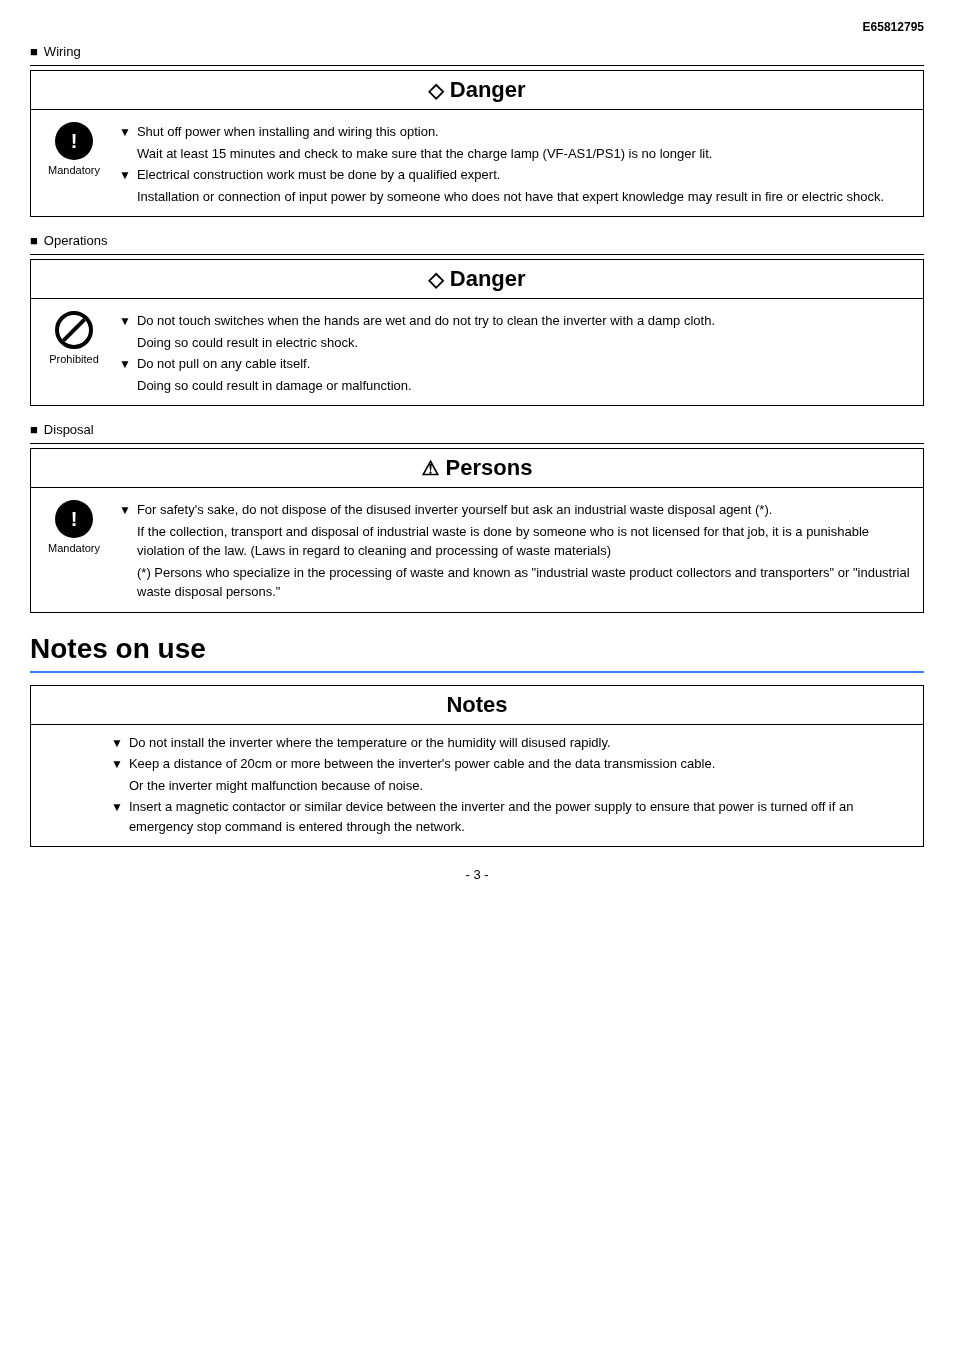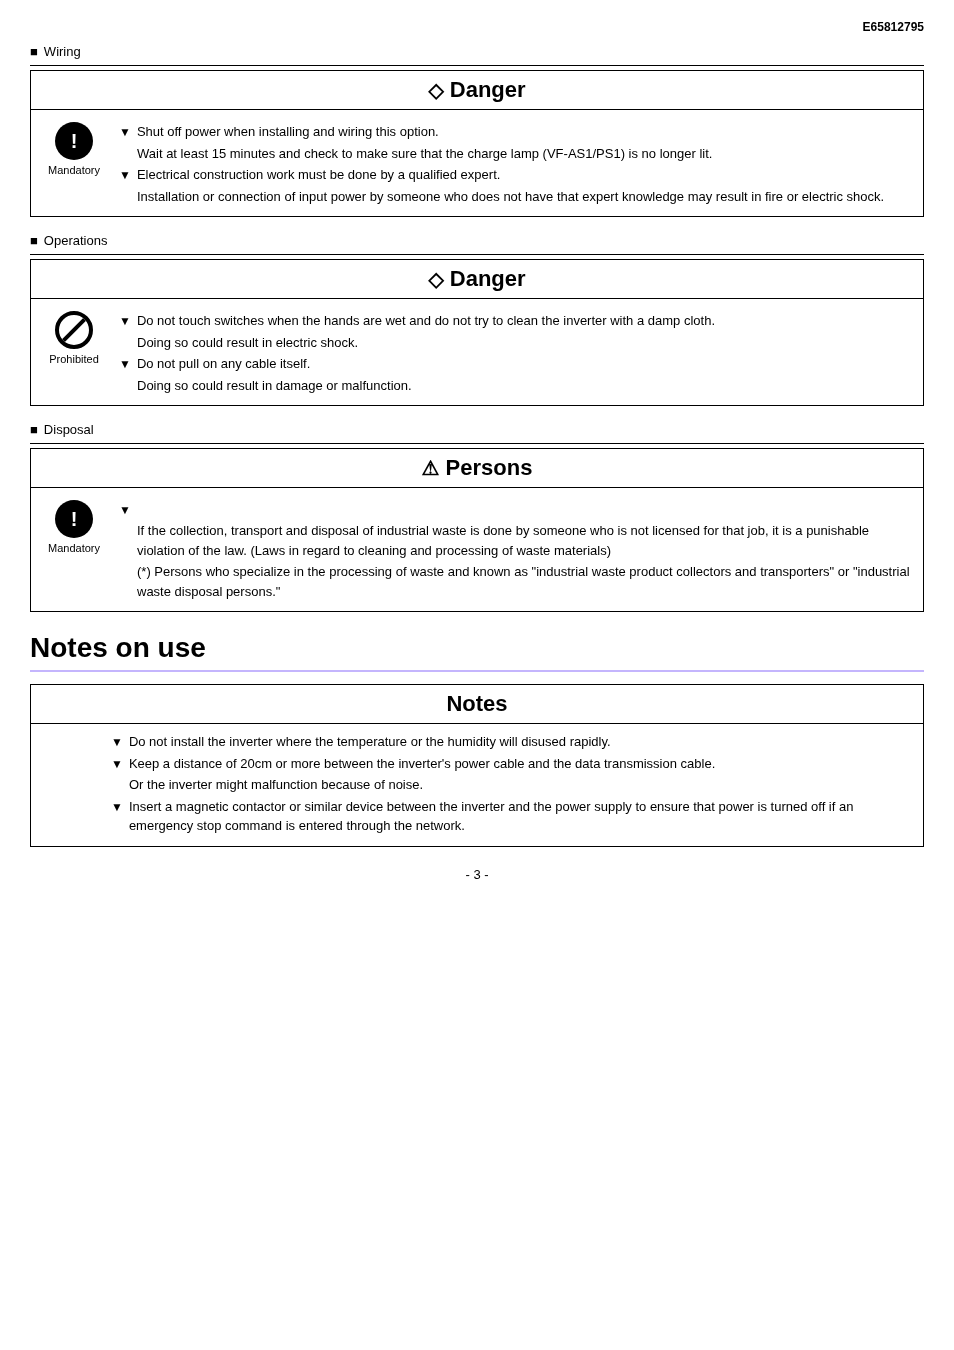--- a/index.html
+++ b/index.html
@@ -114,21 +114,21 @@
     .sub-text {
       margin-left: 18px;
       line-height: 1.5;
       margin-bottom: 2px;
     }
     .notes-on-use-title {
       font-size: 28px;
       font-weight: bold;
       margin: 20px 0 12px 0;
       padding-bottom: 6px;
-      border-bottom: 2px solid #c4b5fd;
+      border-bottom: 2px solid #3b82f6;
     }
     .notes-box .box-content {
       padding: 8px 8px 8px 80px;
     }
     .notes-text-cell {
       flex: 1;
       line-height: 1.5;
     }
     hr.section-hr {
       border: none;
@@ -217,20 +217,21 @@
     <span>Persons</span>
   </div>
   <div class="box-content">
     <div class="icon-cell">
       <div class="icon-mandatory">!</div>
       <span class="icon-label">Mandatory</span>
     </div>
     <div class="text-cell">
       <div class="bullet-item">
         <span class="bullet">▼</span>
+        <span>For safety's sake, do not dispose of the disused inverter yourself but ask an industrial waste disposal agent (*).</span>
       </div>
       <div class="sub-text">If the collection, transport and disposal of industrial waste is done by someone who is not licensed for that job, it is a punishable violation of the law. (Laws in regard to cleaning and processing of waste materials)</div>
       <div class="sub-text">(*) Persons who specialize in the processing of waste and known as "industrial waste product collectors and transporters" or "industrial waste disposal persons."</div>
     </div>
   </div>
 </div>
 
 <div class="notes-on-use-title">Notes on use</div>
 
 <div class="notes-box">

